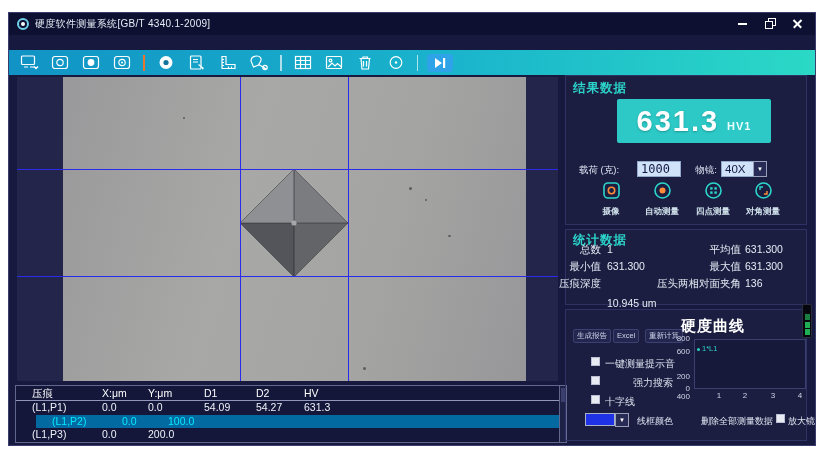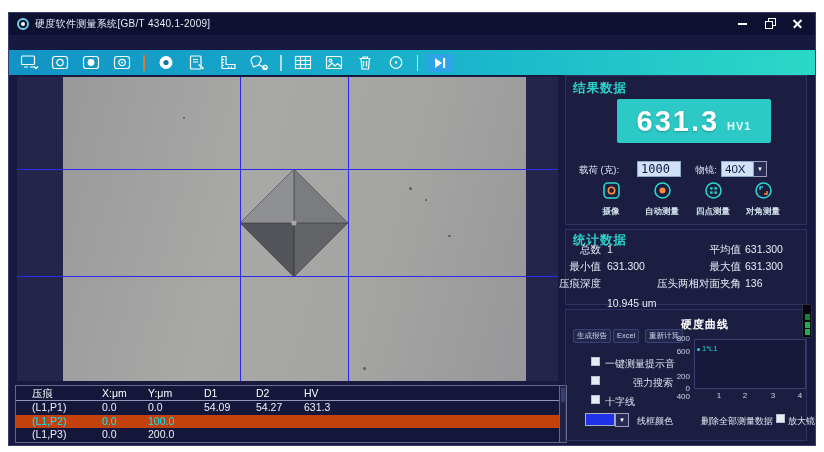--- a/index.html
+++ b/index.html
@@ -35,21 +35,21 @@
   .photo{position:absolute;left:46px;top:0;width:463px;height:304px;background:linear-gradient(105deg,#99999b 0%,#a8a8a6 38%,#a4a4a2 68%,#97979a 100%);}
   .hline{position:absolute;left:0;width:541px;height:1px;background:#2a2aee;z-index:3;}
   .vline{position:absolute;top:0;width:1px;height:304px;background:#2a2aee;z-index:3;}
   .diamond{position:absolute;left:217px;top:86px;z-index:2;}
   .speck{position:absolute;border-radius:50%;background:rgba(35,35,38,.55);z-index:2;}
 
   
   .table-panel{position:absolute;left:6px;top:372px;width:552px;height:58px;background:#14173a;border:1px solid #63678e;font-family:"DejaVu Sans Mono",monospace;}
   .trow{display:flex;height:13.5px;line-height:13.5px;font-size:10.5px;color:#eef0f8;}
   .trow.head{height:15px;line-height:15px;border-bottom:1px solid #9296ba;color:#ffffff;}
-  .trow.selected{background:#c2410c;color:#00eaff;}
+  .trow.selected{background:#0369a1;color:#00eaff;margin-left:20px;}
   .tc{flex:none;overflow:hidden;white-space:nowrap;}
   .tc.c0{width:86px;padding-left:16px;} .tc.c1{width:46px;} .tc.c2{width:56px;} .tc.c3{width:52px;} .tc.c4{width:48px;} .tc.c5{width:48px;}
   .tscroll{position:absolute;right:0;top:0;bottom:0;width:7px;background:#1d2146;border-left:1px solid #63678e;}
   .tthumb{position:absolute;left:1px;top:2px;width:4px;height:14px;background:#3a3f6e;}
 
   
   .rpanel{position:absolute;left:548px;top:60px;width:258px;height:372px;}
   .sec{position:absolute;border:1px solid #2e3363;background:rgba(255,255,255,0.02);}
   .sec-title{position:absolute;color:#2bd3c9;font-size:12.5px;font-weight:bold;letter-spacing:1px;}
   .result-box{position:absolute;left:60px;top:26px;width:154px;height:44px;background:#2cc9c7;border-radius:2px;display:flex;align-items:center;justify-content:center;}
@@ -59,21 +59,21 @@
   .rinput{position:absolute;background:#cfe2f8;border:1px solid #93a9cc;color:#131743;font-size:12px;font-family:"DejaVu Sans Mono",monospace;line-height:14px;padding:0 0 0 3px;height:16px;}
   .rselect{position:absolute;height:16px;display:flex;}
   .sel-val{width:32px;background:#cfe2f8;border:1px solid #93a9cc;border-right:none;color:#131743;font-size:11.5px;line-height:14px;padding-left:3px;}
   .sel-arrow{width:14px;background:#272b55;border:1px solid #9aa0bb;color:#fff;font-size:6px;display:flex;align-items:center;justify-content:center;}
   .action{position:absolute;width:46px;top:108px;text-align:center;}
   .action svg{display:inline-block;}
   .action .alabel{display:block;color:#cfe0ea;font-size:8.5px;margin-top:2px;white-space:nowrap;font-weight:bold;}
   .stat-label{position:absolute;color:#e8ebf5;font-size:10.5px;text-align:right;white-space:nowrap;}
   .stat-value{position:absolute;color:#e8ebf5;font-size:10.5px;white-space:nowrap;}
   .mini-btn{position:absolute;top:256px;background:#232750;border:1px solid #3c4173;border-radius:2px;color:#ccd2e8;font-size:7.5px;padding:2px 3px;line-height:8px;white-space:nowrap;}
-  .chart-title{position:absolute;left:124px;top:244px;color:#fff;font-size:11px;font-weight:bold;letter-spacing:1px;}
+  .chart-title{position:absolute;left:124px;top:244px;color:#fff;font-size:15px;font-weight:bold;letter-spacing:1px;}
   .plot{position:absolute;left:137px;top:266px;width:112px;height:50px;border:1px solid #3b4070;background:rgba(0,0,16,.15);}
   .ytick{position:absolute;width:30px;left:103px;text-align:right;color:#cfd4e6;font-size:8px;line-height:10px;}
   .xtick{position:absolute;top:318px;width:12px;text-align:center;color:#cfd4e6;font-size:8px;}
   .pt{position:absolute;left:140px;top:275px;width:3px;height:3px;border-radius:50%;background:#2bd3c9;}
   .pt-label{position:absolute;left:145px;top:271px;color:#2bd3c9;font-size:7.5px;}
   .cbox{position:absolute;width:9px;height:9px;background:#e8ebf2;border:1px solid #b9bed2;}
   .cb-label{position:absolute;color:#dde1ee;font-size:10px;white-space:nowrap;}
   .battery{position:absolute;left:245px;top:231px;width:10px;height:34px;background:#05060e;border:1px solid #2a2d3a;border-radius:2px;}
   .battery i{position:absolute;left:1.5px;width:5px;height:6px;background:#1fae54;}
   .color-select{position:absolute;left:28px;top:340px;display:flex;height:14px;}

